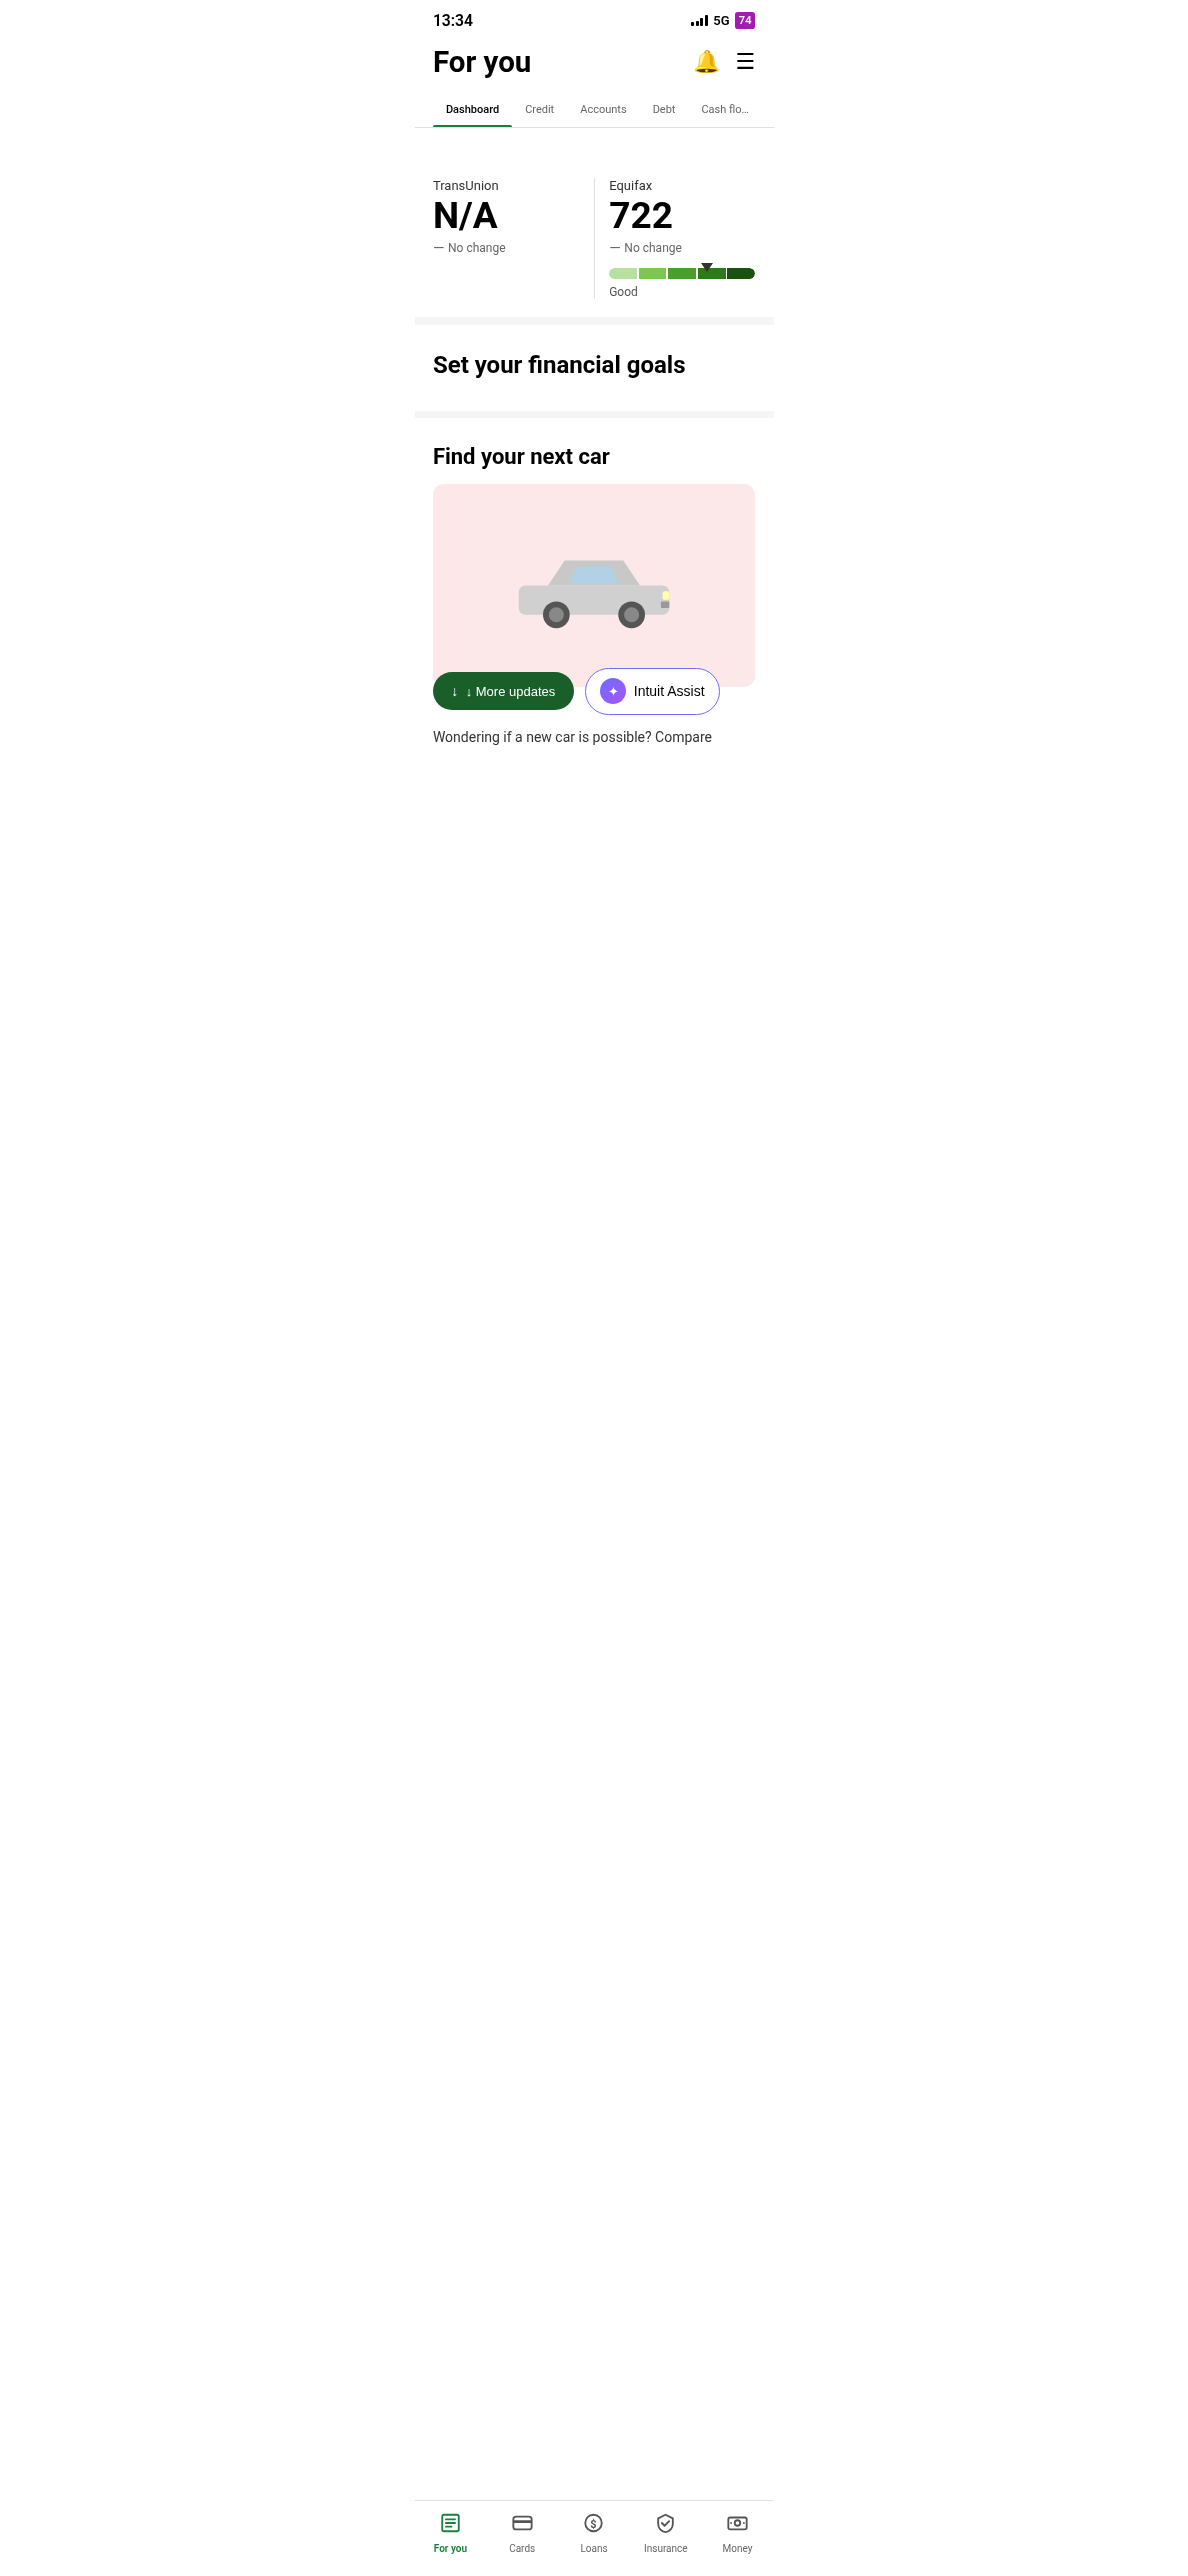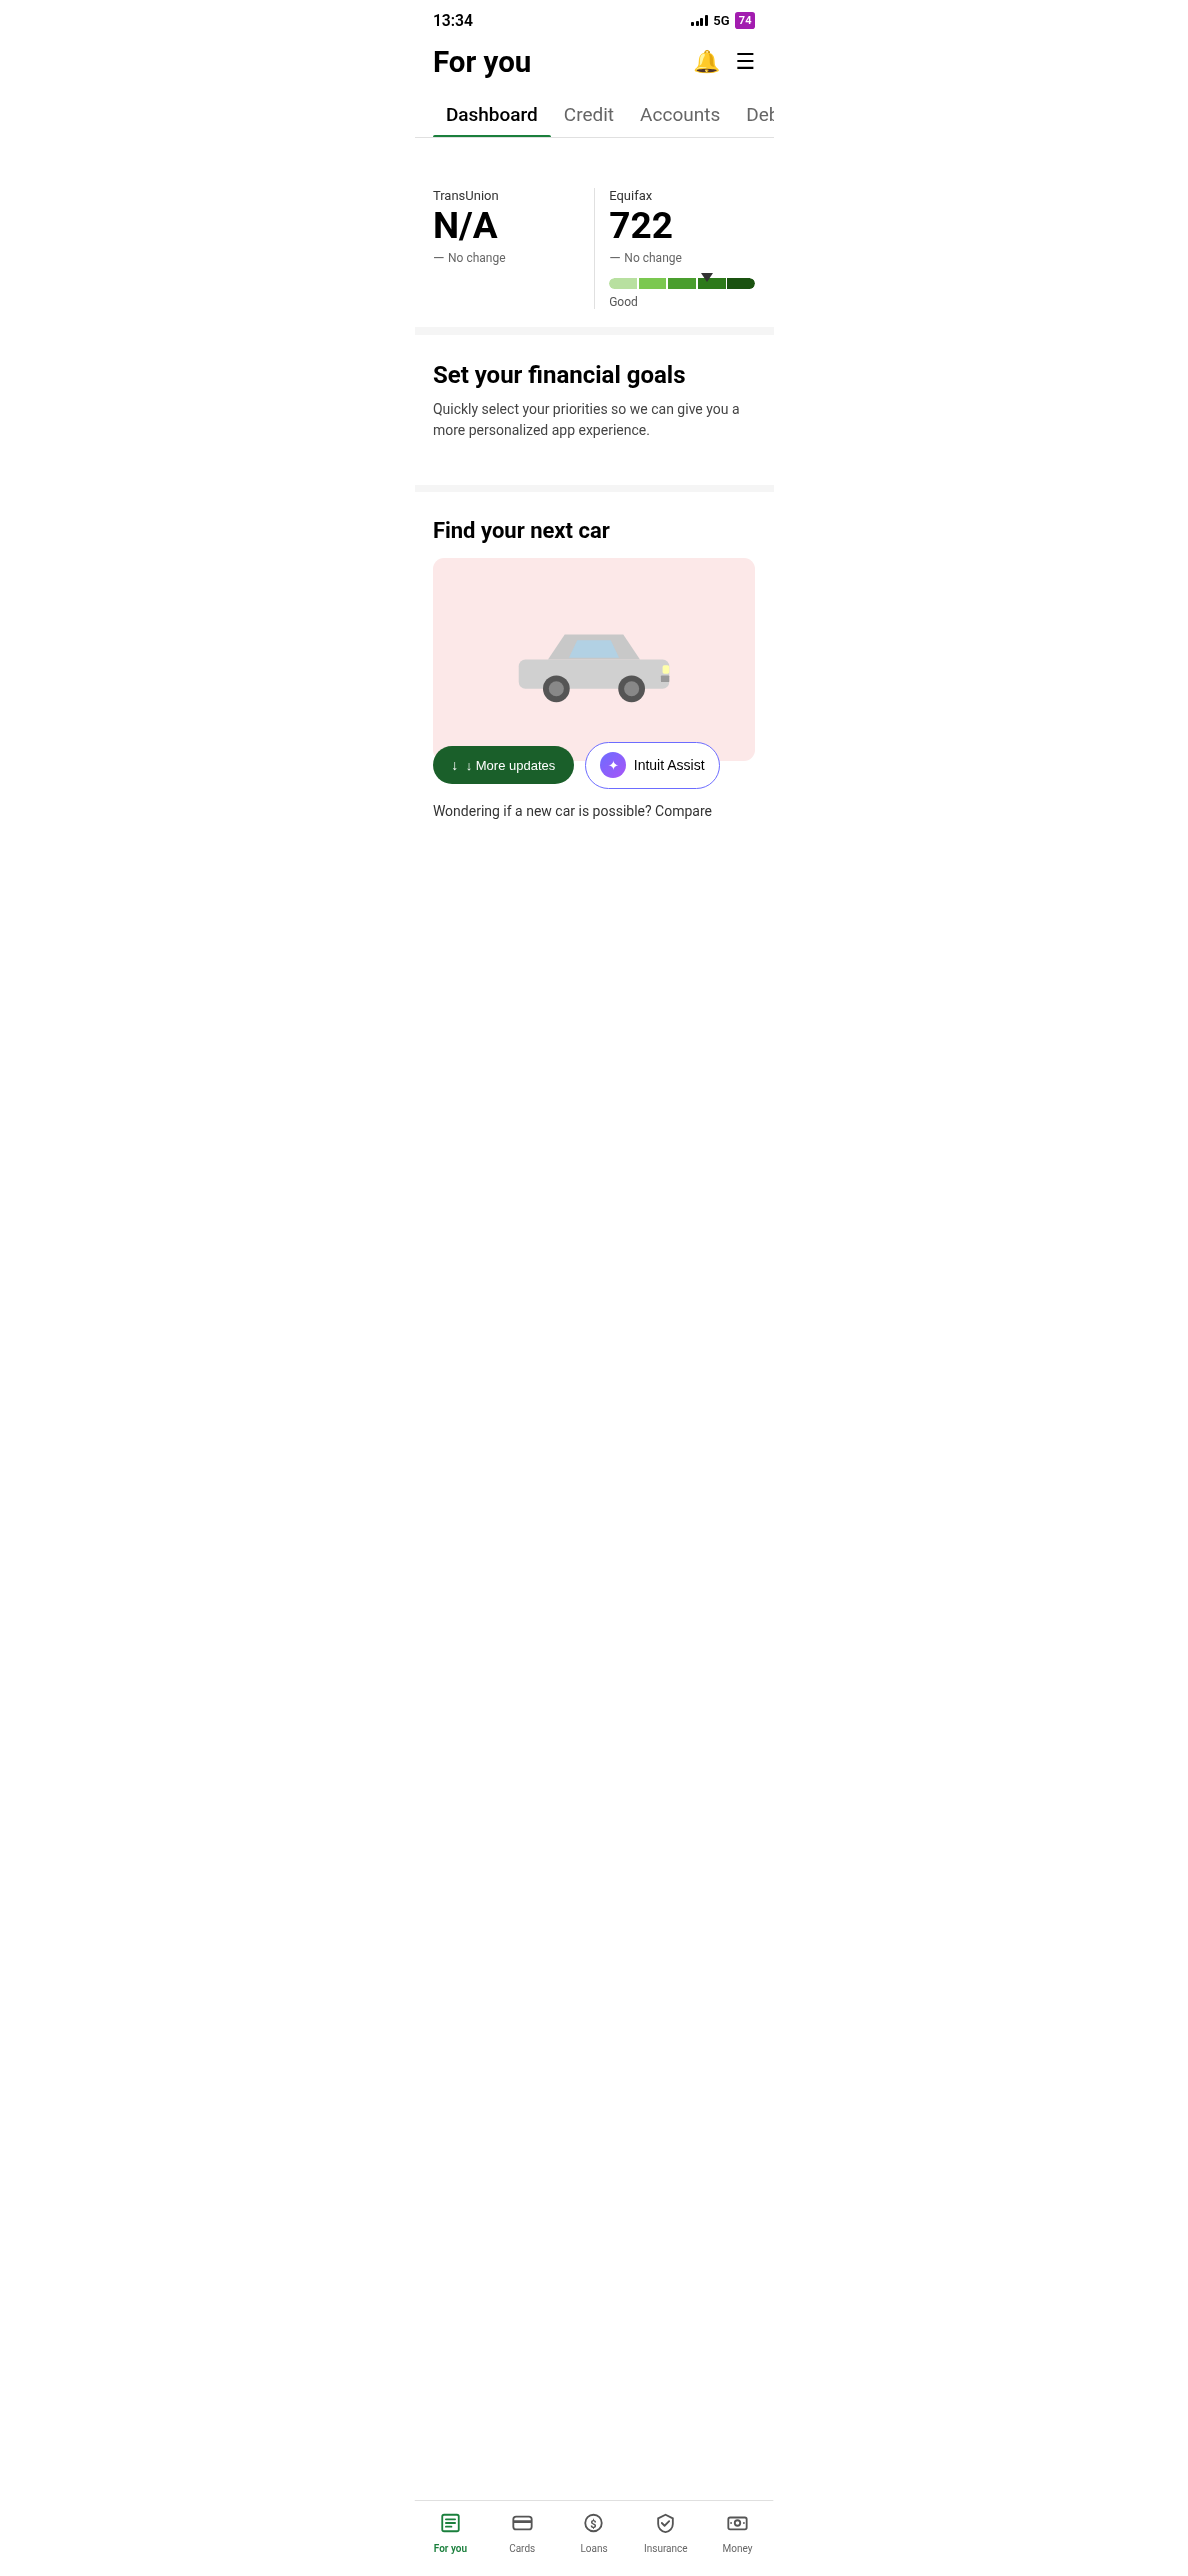--- a/index.html
+++ b/index.html
@@ -83,21 +83,21 @@
     .nav-tabs {
       display: flex;
       border-bottom: 0.9px solid #e0e0e0;
       padding: 0 18.4px;
       overflow-x: auto;
       scrollbar-width: none;
     }
     .nav-tabs::-webkit-scrollbar { display: none; }
     .nav-tab {
       padding: 9.2px 13px 11px;
-      font-size: 19px;
+      font-size: 11px;
       color: #666;
       white-space: nowrap;
       cursor: pointer;
       position: relative;
       flex-shrink: 0;
     }
     .nav-tab.active {
       color: #000;
       font-weight: 500;
     }
@@ -418,21 +418,20 @@
       </div>
       <div class="score-label">Good</div>
     </div>
   </div>
 </div>
 
 <div class="section-divider"></div>
 
 <div class="goals-section">
   <h2 class="goals-title">Set your financial goals</h2>
-  <p class="goals-desc">Quickly select your priorities so we can give you a more personalized app experience.</p>
 </div>
 
 <div class="section-divider"></div>
 
 <div class="car-section">
   <h2 class="car-title">Find your next car</h2>
   <div class="car-image-container">
 
     <svg class="car-svg" viewBox="0 0 220 110" xmlns="http://www.w3.org/2000/svg">
 

